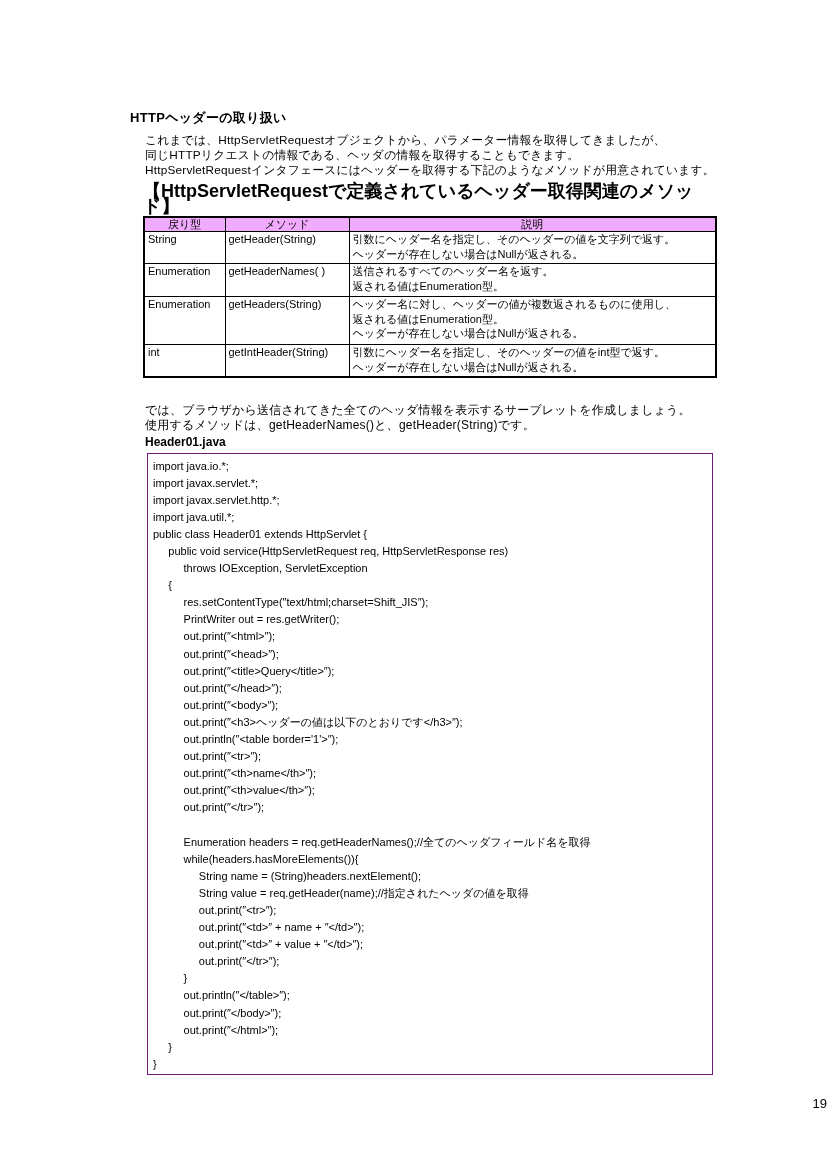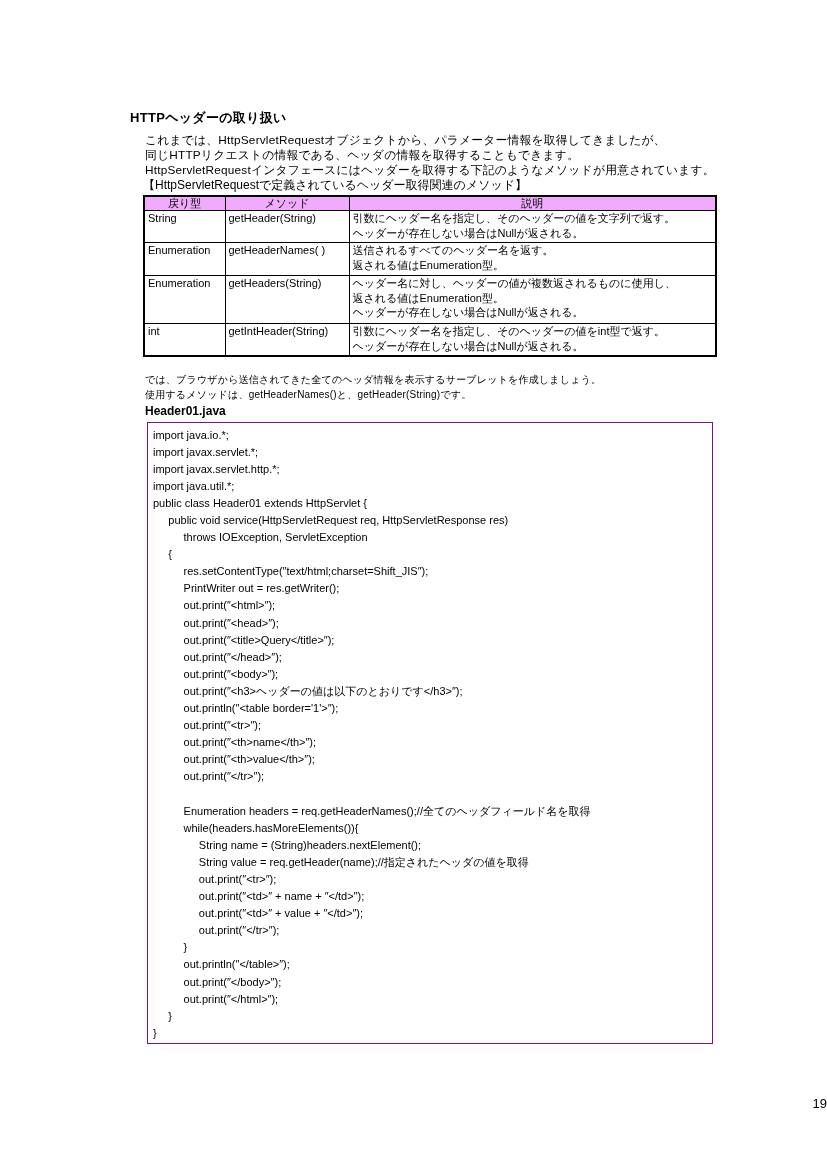--- a/index.html
+++ b/index.html
@@ -31,22 +31,23 @@
   .intro {
     margin-left: 15px;
     margin-top: 7px;
     font-size: 11.8px;
     line-height: 15px;
     white-space: pre-line;
     letter-spacing: 0.2px;
   }
   .table-caption {
     margin-left: 13px;
-    font-size: 12px;
-    font-weight: normal;
+    margin-top: 6px;
+    font-size: 18px;
+    font-weight: bold;
     line-height: 15px;
   }
   table.methods {
     margin-left: 13px;
     margin-top: 2px;
     width: 572px;
     border-collapse: collapse;
     table-layout: fixed;
     border: 2px solid #000000;
     font-size: 11px;
@@ -67,22 +68,22 @@
   }
   .col-type   { width: 81px; }
   .col-method { width: 124px; }
   .col-desc   { width: 367px; }
   td.desc { white-space: pre-line; }
   tr.h32 { height: 32px; }
   tr.h33 { height: 33px; }
   tr.h48 { height: 48px; }
   .note {
     margin-left: 15px;
-    margin-top: 15px;
-    font-size: 10px;
+    margin-top: 25px;
+    font-size: 12px;
     line-height: 15.5px;
     white-space: pre-line;
     letter-spacing: 0.2px;
   }
   .code-title {
     margin-left: 15px;
     margin-top: 1px;
     font-size: 12px;
     font-weight: bold;
     line-height: 15px;

